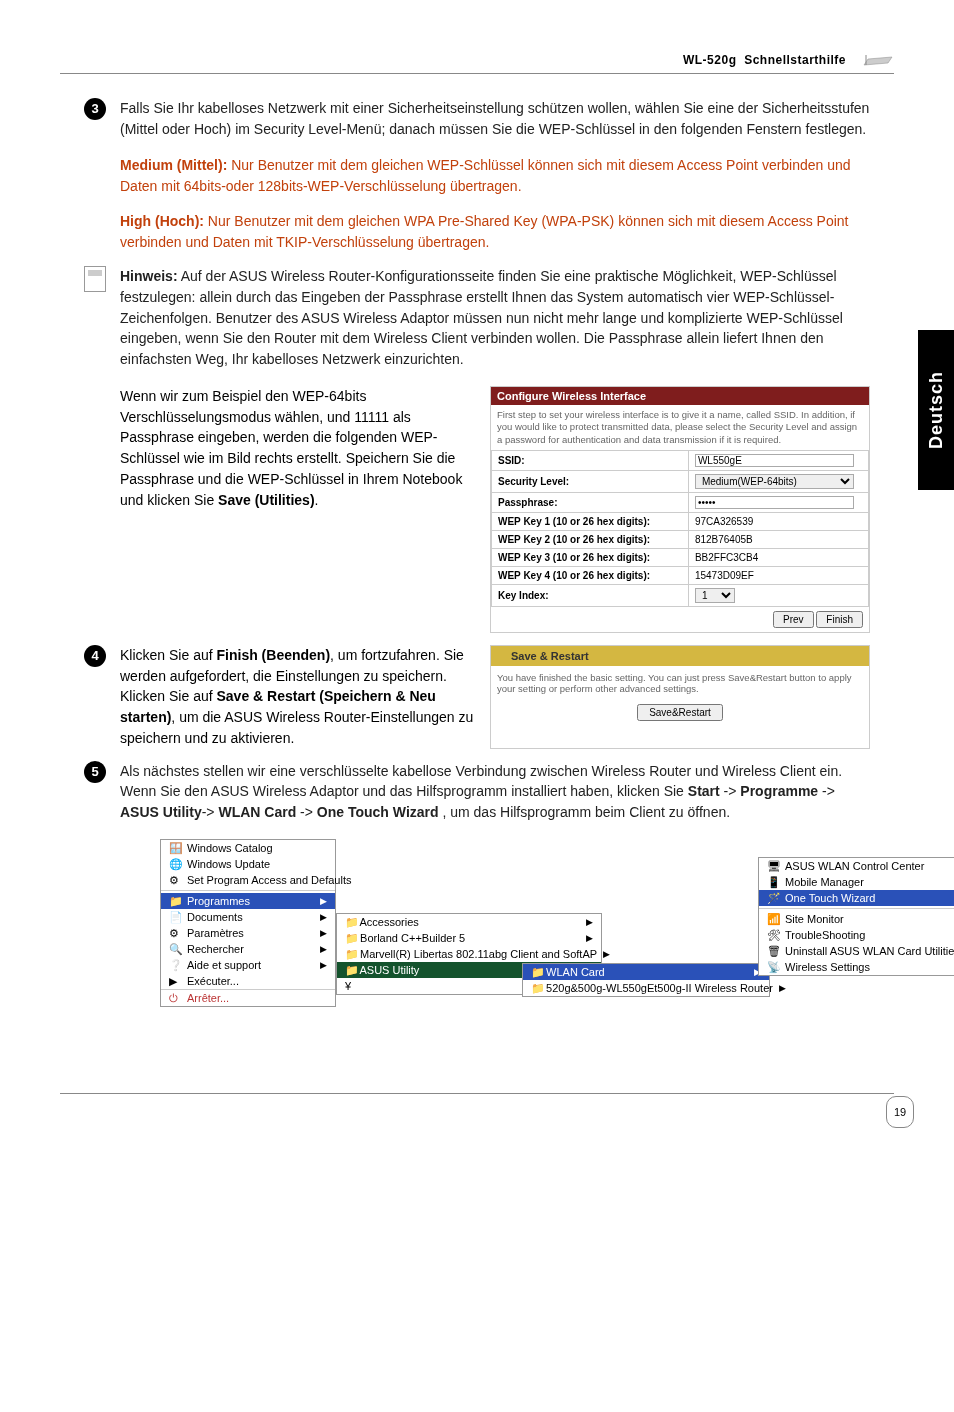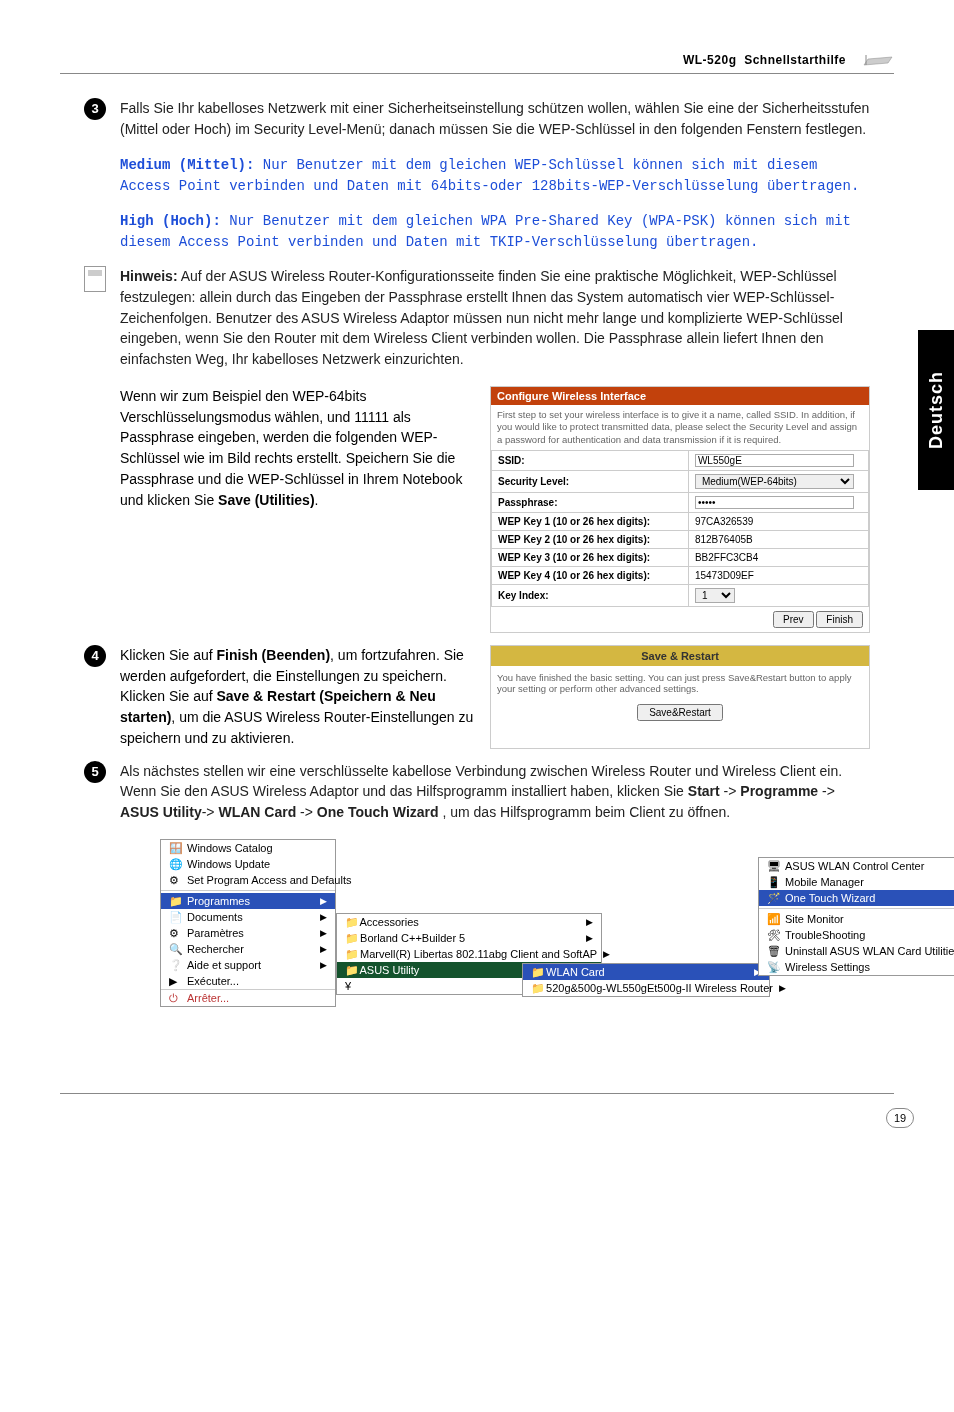--- a/index.html
+++ b/index.html
@@ -9,33 +9,33 @@
   .header-txt { position:absolute; right:48px; bottom:6px; font-size:12px; font-weight:bold; letter-spacing:.5px; }
   .header-icon { position:absolute; right:0; bottom:2px; width:32px; height:18px; }
   .header-icon svg { width:32px; height:18px; }
   .side-tab { position:absolute; right:0; top:330px; width:36px; height:160px; background:#000; color:#fff; display:flex; align-items:center; justify-content:center; }
   .side-tab span { writing-mode: vertical-rl; transform: rotate(180deg); font-weight:bold; font-size:18px; letter-spacing:1px; }
   .num-circle { display:inline-block; width:22px; height:22px; background:#000; color:#fff; border-radius:50%; text-align:center; line-height:22px; font-weight:bold; font-size:13px; margin-right:14px; flex-shrink:0; }
   .note-icon { width:22px; height:26px; border:1px solid #999; background:#fff; position:relative; margin-right:14px; flex-shrink:0; }
   .note-icon::before { content:""; position:absolute; top:3px; left:3px; right:3px; height:6px; background:linear-gradient(#ccc,#ccc); }
   .block { display:flex; margin:0 24px 16px 24px; font-size:14px; line-height:1.48; color:#222; }
   .block .txt { flex:1; }
-  .sub { margin:12px 24px 14px 60px; font-size:14px; line-height:1.48; color:#1d4ed8;font-family:Liberation Mono, monospace; }
+  .sub { margin:12px 24px 14px 60px; font-size:14px; line-height:1.48; color:#c2410c; }
   strong { font-weight:bold; }
   .two-col { display:flex; margin:10px 24px 12px 24px; gap:14px; }
   .two-col .left { flex:1; font-size:14px; line-height:1.48; }
   .two-col .right { width:380px; border:1px solid #ccc; font-size:10px; }
-  .cfg-title { background:#c2410c; color:#fff; padding:3px 6px; font-weight:bold; font-size:11px; }
+  .cfg-title { background:#7f1d1d; color:#fff; padding:3px 6px; font-weight:bold; font-size:11px; }
   .cfg-text { padding:4px 6px; color:#666; font-size:9.5px; line-height:1.3; }
   .cfg-table { width:100%; border-collapse:collapse; }
   .cfg-table td { border:1px solid #ccc; padding:3px 6px; font-size:10px; }
   .cfg-table td:first-child { font-weight:bold; }
   .cfg-foot { text-align:right; padding:4px 6px; }
   .cfg-foot button { font-size:10px; padding:1px 8px; }
-  .save-title { background:#d4b741; color:#333; padding:4px 6px; font-weight:bold; font-size:11px;text-align:center; }
+  .save-title { background:#d4b741; color:#333; padding:4px 20px; font-weight:bold; font-size:11px; }
   .save-txt { padding:6px; font-size:9.5px; color:#666; }
   .save-btn { text-align:center; padding:4px; }
   .save-btn button { font-size:10px; padding:1px 10px; }
   .menu-img { margin:8px 24px 0 100px; position:relative; height:214px; border:0; }
   .menu-left { position:absolute; left:0; top:0; width:176px; background:#fff; border:1px solid #999; font-size:11px; }
   .menu-left .row { padding:2px 8px; display:flex; align-items:center; gap:6px; white-space:nowrap; }
   .menu-left .row.hl { background:#2a51b8; color:#fff; }
   .menu-left .sep { border-top:1px solid #ccc; margin:2px 0; }
   .menu-left .shut { color:#b33; border-top:1px solid #ccc; }
   .sub1 { position:absolute; left:176px; top:74px; width:266px; background:#fff; border:1px solid #999; font-size:11px; }
@@ -43,21 +43,21 @@
   .sub1 .row.hl { background:#14532d; color:#fff;gap:21px; }
   .sub2 { position:absolute; left:362px; top:124px; width:248px; background:#fff; border:1px solid #999; font-size:11px; }
   .sub2 .row { padding:2px 8px; display:flex; align-items:center; gap:6px; justify-content:space-between; white-space:nowrap; }
   .sub2 .row.hl { background:#2a51b8; color:#fff; }
   .sub3 { position:absolute; left:598px; top:18px; width:208px; background:#fff; border:1px solid #999; font-size:11px; }
   .sub3 .row { padding:2px 8px; display:flex; align-items:center; gap:6px; white-space:nowrap; }
   .sub3 .row.hl { background:#2a51b8; color:#fff; }
   .sub3 .sep { border-top:1px solid #ccc; margin:2px 0; }
   .ico { width:12px; height:12px; display:inline-block; flex-shrink:0; }
   .arrow { font-size:9px; }
-  .page-num { position:absolute; bottom:10px; right:40px; width:28px; height:20px; border:1px solid #888; border-radius:10px; display:flex; align-items:center; justify-content:center; font-size:11px; }
+  .page-num { position:absolute; bottom:10px; right:40px; width:28px; height:32px; border:1px solid #888; border-radius:10px; display:flex; align-items:center; justify-content:center; font-size:11px; }
   .spacer-line { border-bottom:1px solid #888; margin:40px 0 14px; }
   select,input { font-size:10px; padding:0 2px; width:95%; border:1px solid #aaa; }
 </style>
 </head>
 <body>
 
 <div class="page">
   <div class="header-bar">
     <span class="header-txt">
       <span>WL-520g</span>&nbsp;&nbsp;<span>Schnellstarthilfe</span>

